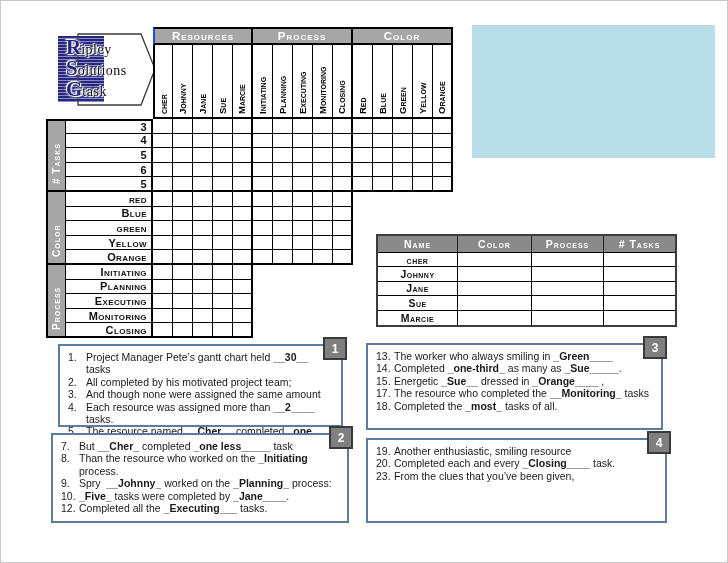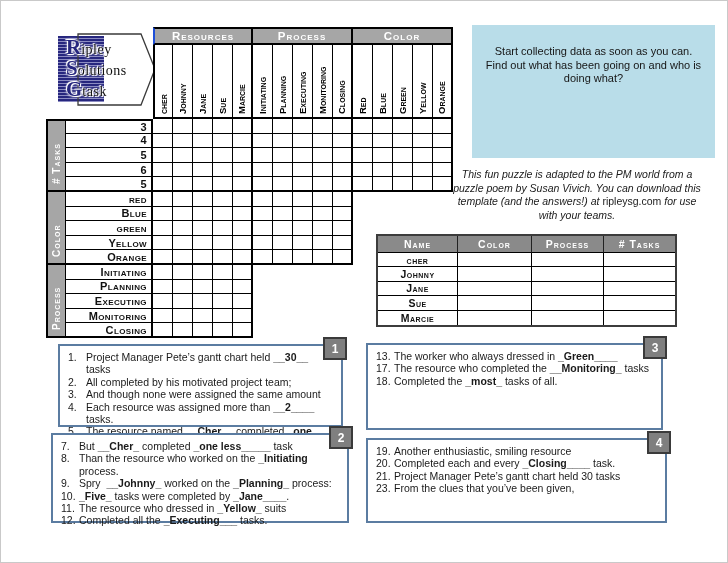--- a/index.html
+++ b/index.html
@@ -332,24 +332,22 @@
       <div class="cell gend" style="grid-area: 16 / 7;"></div>
       <div class="rlabel rend" style="grid-area: 17 / 2;">Closing</div>
       <div class="cell rend" style="grid-area: 17 / 3;"></div>
       <div class="cell rend" style="grid-area: 17 / 4;"></div>
       <div class="cell rend" style="grid-area: 17 / 5;"></div>
       <div class="cell rend" style="grid-area: 17 / 6;"></div>
       <div class="cell gend rend" style="grid-area: 17 / 7;"></div>
     </div>
 
   <div id="infobox">
-    <div class="ibody">Start collecting data as soon as you can.  Find out what has been going on and who is doing what?</div>
-  </div>
-
-  <div id="credit"><span>This fun puzzle is adapted to the PM world from a puzzle poem by Susan Vivich.  You can download this template (and the answers!) at </span><span class="upright">ripleysg.com</span><span> for use with your teams.</span></div>
+  </div>
+
 
   <div id="answer">
       <div class="ahead">Name</div>
       <div class="ahead">Color</div>
       <div class="ahead">Process</div>
       <div class="ahead last"># Tasks</div>
       <div class="aname">cher</div>
       <div class="acell"></div>
       <div class="acell"></div>
       <div class="acell last"></div>
@@ -413,35 +411,39 @@
         </div>
         <div class="clueline">
           <span class="cnum">9.</span>
           <span class="ctext"><span>Spry  </span><b>__Johnny_</b><span> worked on the </span><b>_Planning_</b><span> process:</span></span>
         </div>
         <div class="clueline">
           <span class="cnum">10.</span>
           <span class="ctext"><span></span><b>_Five_</b><span> tasks were completed by </span><b>_Jane____</b><span>.</span></span>
         </div>
         <div class="clueline">
-          <span class="cnum">11.</span>
-          <span class="ctext"><span>The resource who dressed in </span><b>_Yellow_</b><span> suits</span></span>
-        </div>
-        <div class="clueline">
           <span class="cnum">12.</span>
           <span class="ctext"><span>Completed all the </span><b>_Executing___</b><span> tasks.</span></span>
         </div>
       </div>
   </div>
   <div id="clue3" class="cluebox">
     <div class="badge">3</div>
     <div class="cluelist">
         <div class="clueline">
           <span class="cnum">13.</span>
-          <span class="ctext"><span>The worker who always dressed in </span><b>_Green____</b><span></span></span>
+          <span class="ctext"><span>The worker who always smiling in </span><b>_Green____</b><span></span></span>
+        </div>
+        <div class="clueline">
+          <span class="cnum">14.</span>
+          <span class="ctext"><span>Completed </span><b>_one-third_</b><span> as many as </span><b>_Sue_____</b><span>.</span></span>
+        </div>
+        <div class="clueline">
+          <span class="cnum">15.</span>
+          <span class="ctext"><span>Energetic </span><b>_Sue__</b><span> dressed in </span><b>_Orange____</b><span> ,</span></span>
         </div>
         <div class="clueline">
           <span class="cnum">17.</span>
           <span class="ctext"><span>The resource who completed the </span><b>__Monitoring_</b><span> tasks</span></span>
         </div>
         <div class="clueline">
           <span class="cnum">18.</span>
           <span class="ctext"><span>Completed the </span><b>_most_</b><span> tasks of all.</span></span>
         </div>
       </div>
@@ -451,23 +453,19 @@
     <div class="cluelist">
         <div class="clueline">
           <span class="cnum">19.</span>
           <span class="ctext"><span>Another enthusiastic, smiling resource</span></span>
         </div>
         <div class="clueline">
           <span class="cnum">20.</span>
           <span class="ctext"><span>Completed each and every </span><b>_Closing____</b><span> task.</span></span>
         </div>
         <div class="clueline">
-          <span class="cnum">21.</span>
-          <span class="ctext"><span>Project Manager Pete’s gantt chart held 30 tasks</span></span>
-        </div>
-        <div class="clueline">
           <span class="cnum">23.</span>
           <span class="ctext"><span>From the clues that you’ve been given,</span></span>
         </div>
       </div>
   </div>
 
 </div>
 
 </body></html>

